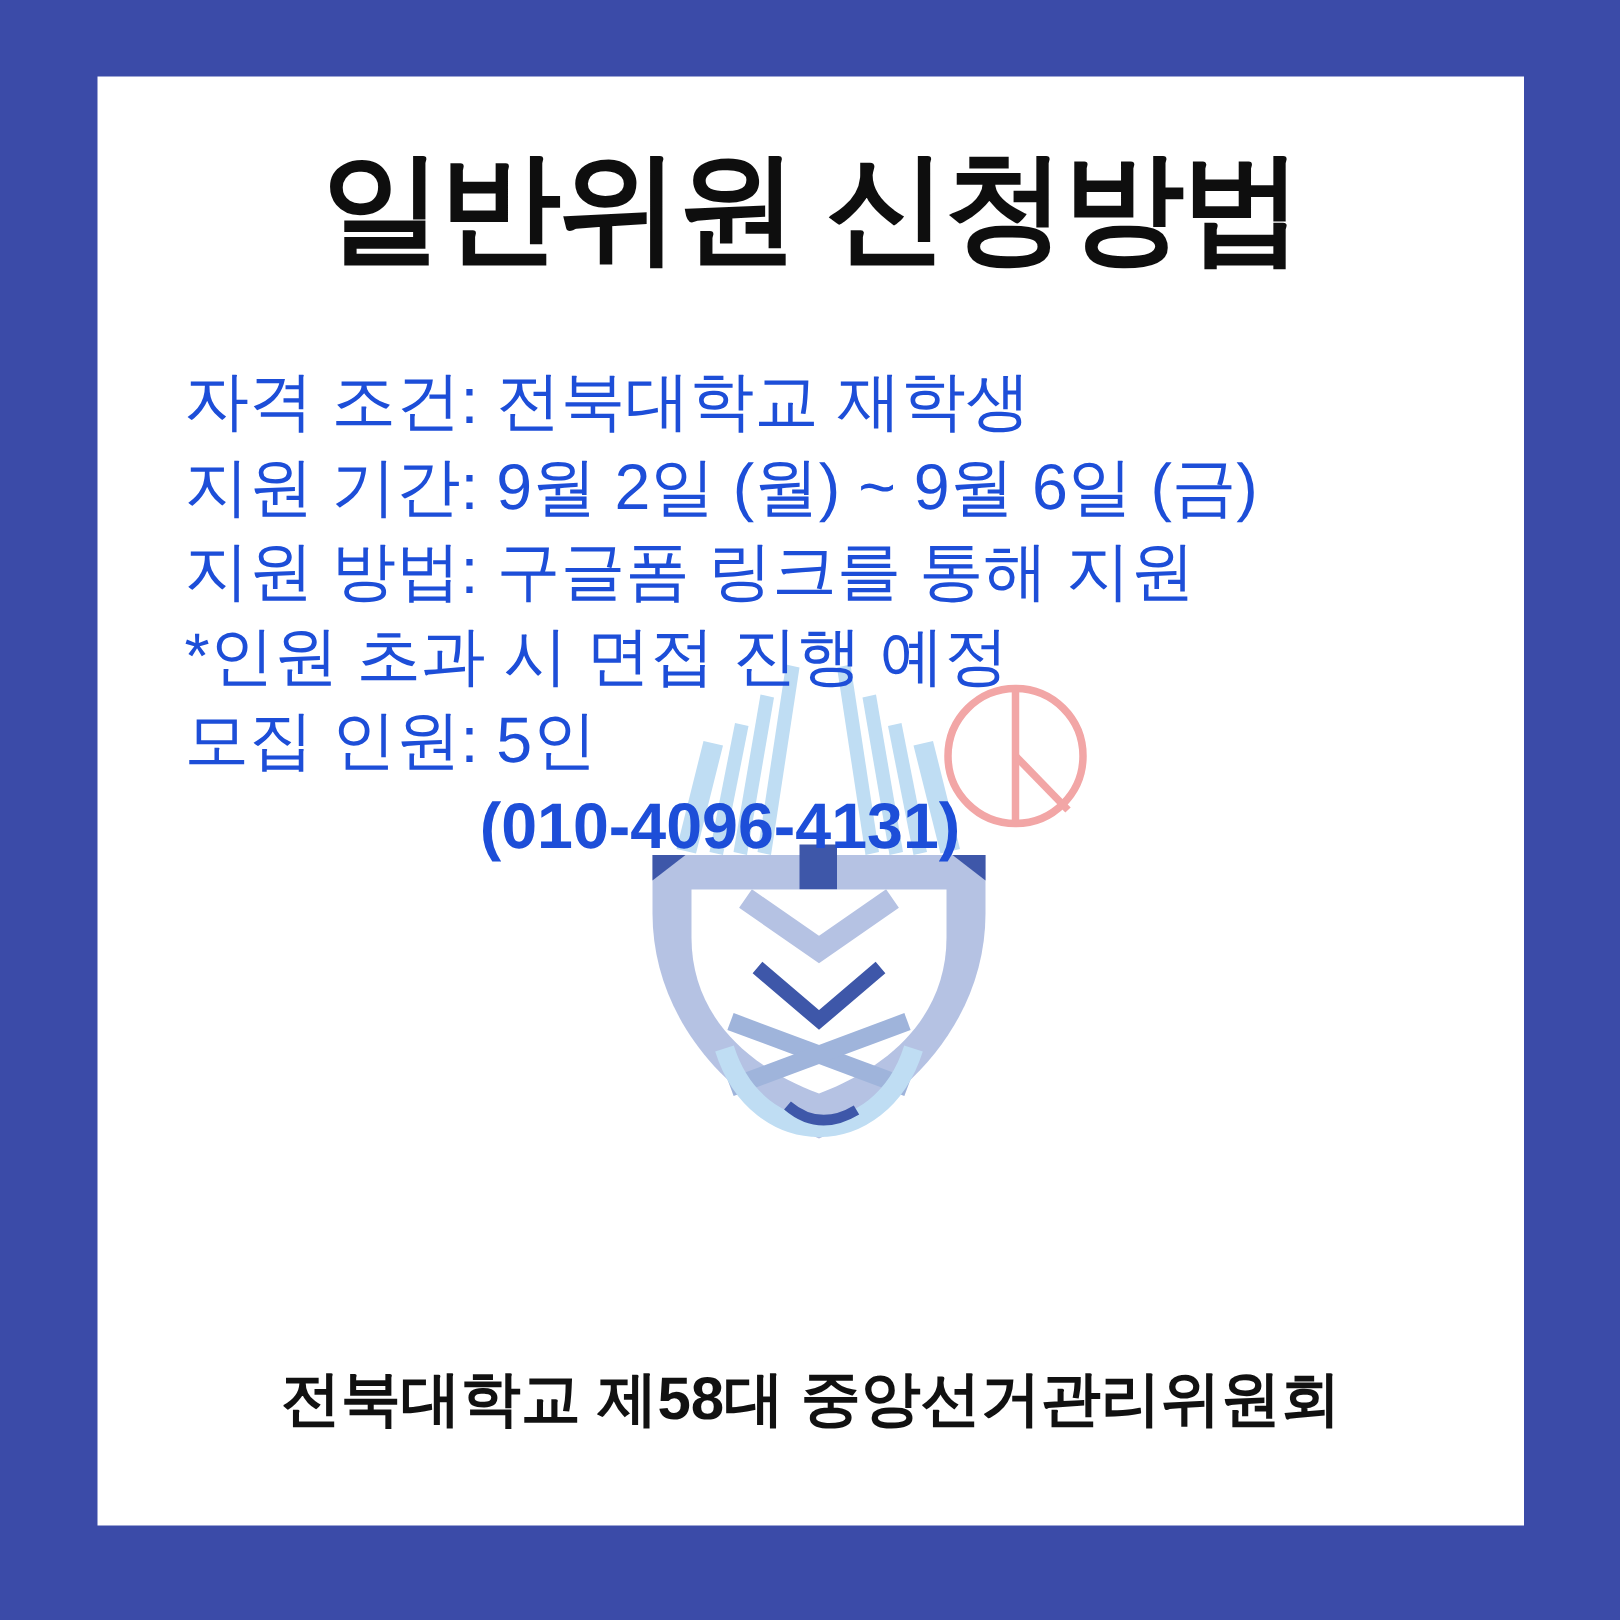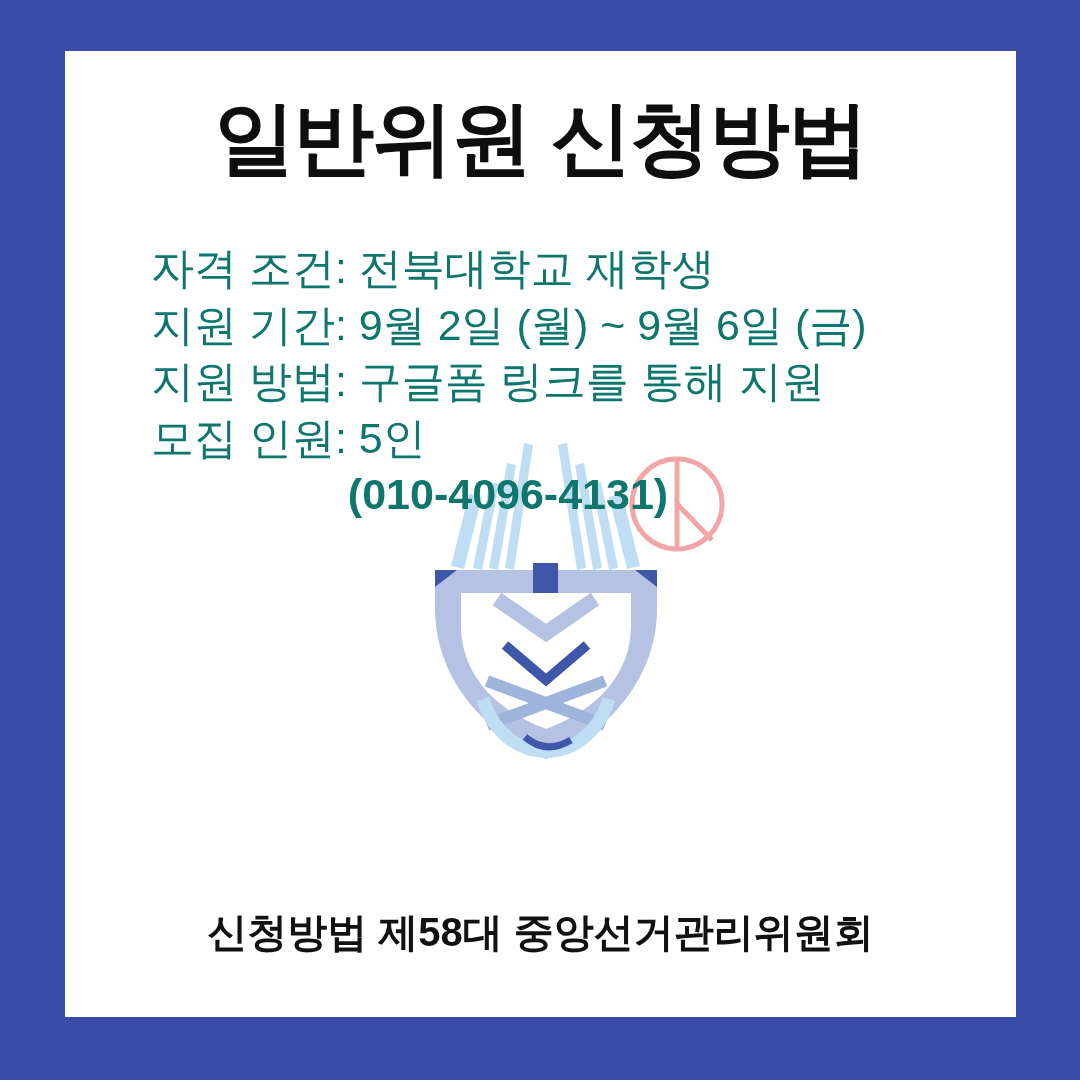--- a/index.html
+++ b/index.html
@@ -45,23 +45,22 @@
   }
   .body-block {
     position: absolute;
     left: 58px;
     top: 189px;
     width: 840px;
     z-index: 2;
     font-size: 43px;
     font-weight: 500;
     line-height: 56.6px;
-    color: #0f766e;
+    color: #1d4ed8;
     white-space: nowrap;
-    margin-left: 28px;
   }
   .phone-line {
     width: 714px;
     text-align: center;
     font-weight: bold;
   }
   .footer-line {
     position: absolute;
     left: 0;
     right: 0;
@@ -113,19 +112,20 @@
         <line x1="252" y1="67" x2="287" y2="103"></line>
       </g>
     </svg>
 
     <h1 class="title">일반위원 신청방법</h1>
 
     <div class="body-block">
       <div>자격 조건: 전북대학교 재학생</div>
       <div>지원 기간: 9월 2일 (월) ~ 9월 6일 (금)</div>
       <div>지원 방법: 구글폼 링크를 통해 지원</div>
+      <div>*인원 초과 시 면접 진행 예정</div>
       <div>모집 인원: 5인</div>
       <div class="phone-line">(010-4096-4131)</div>
     </div>
 
-    <div class="footer-line">신청방법 제58대 중앙선거관리위원회</div>
+    <div class="footer-line">전북대학교 제58대 중앙선거관리위원회</div>
   </div>
 </div>
 
 </body></html>

